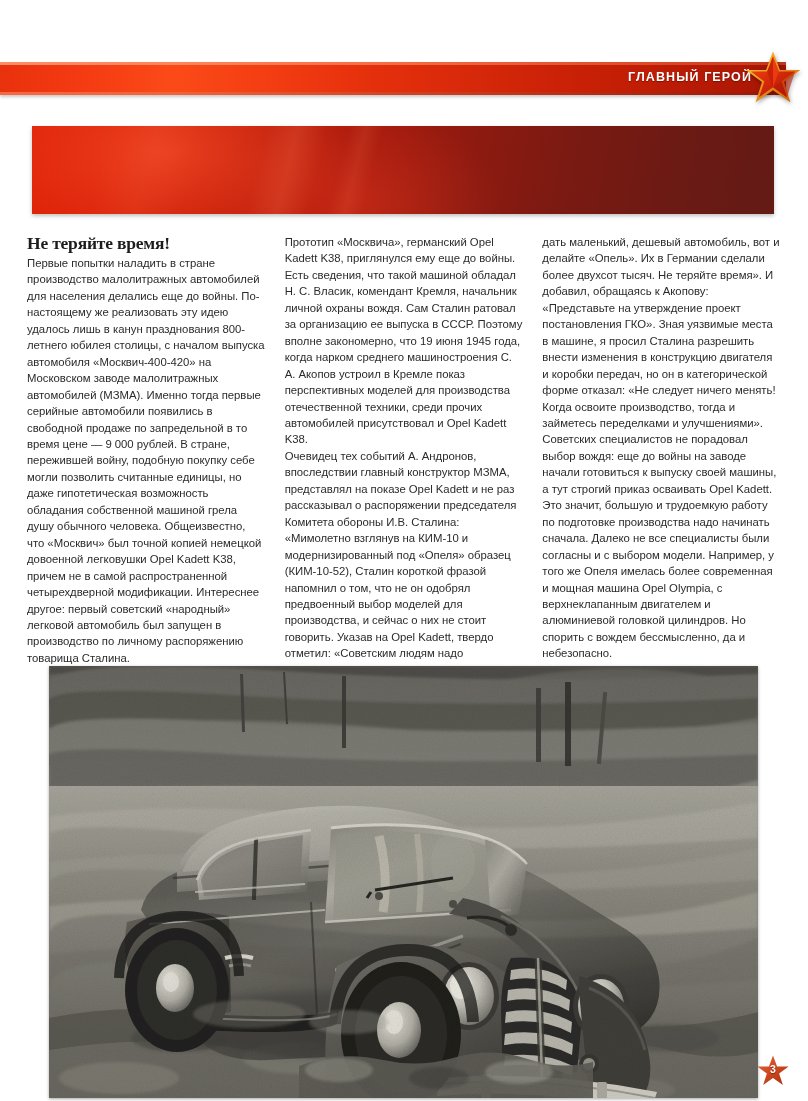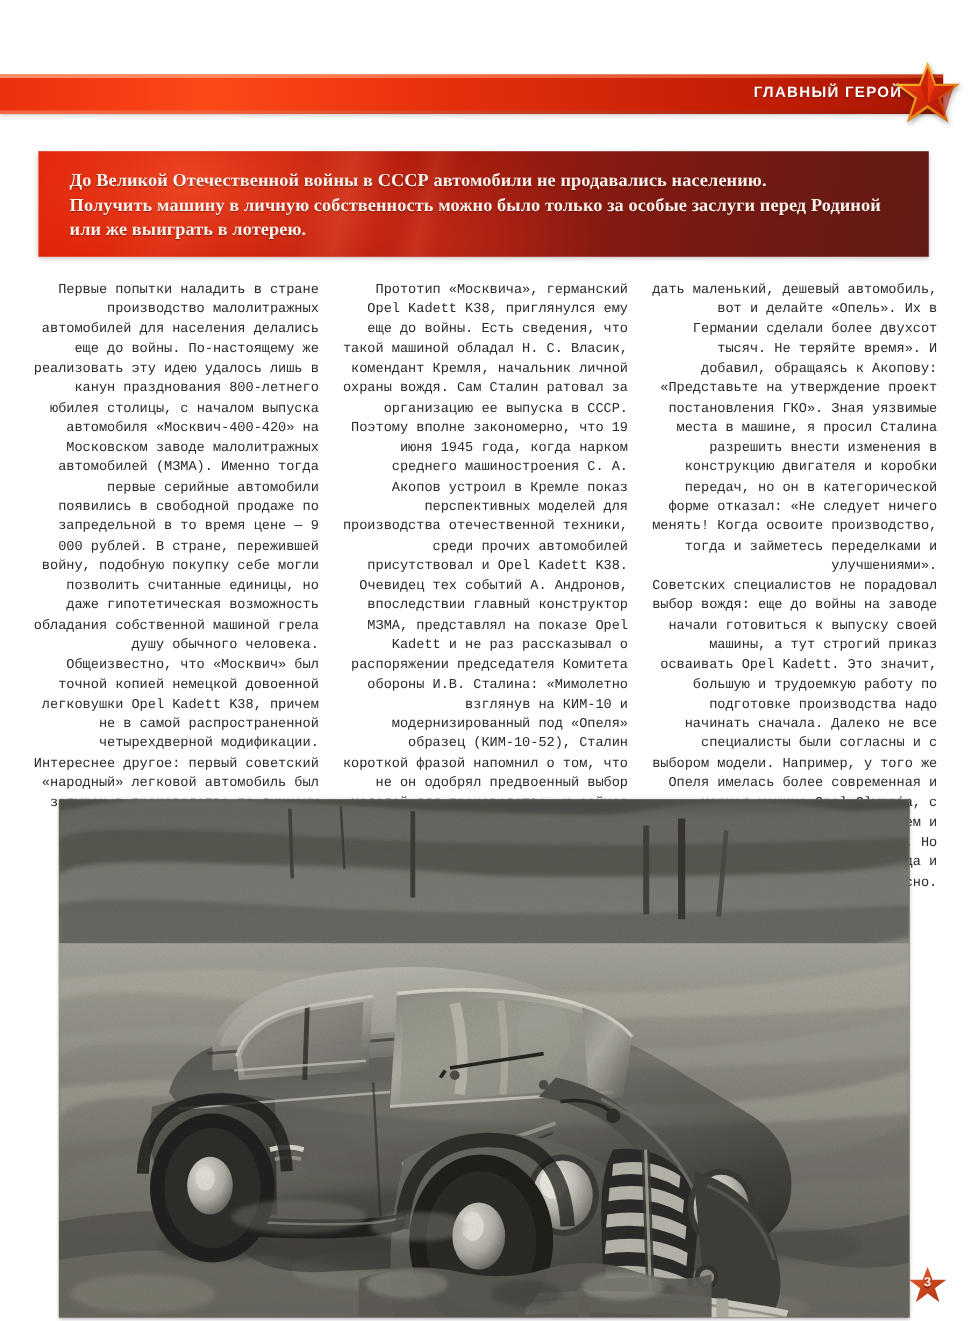--- a/index.html
+++ b/index.html
@@ -139,24 +139,23 @@
     display: flex;
     gap: 19px;
   }
   .col {
     width: 239px;
   }
   .col p {
     margin: 0;
     font-size: 11.35px;
     line-height: 16.45px;
-    text-align: right;
+    text-align: left;
     color: #2b2b2b;
     letter-spacing: -0.02px;
-    font-family: Liberation Mono, monospace;
   }
   .col p + p { margin-top: 0; }
   .article-heading {
     margin: 0 0 2px 0;
     font-family: "Liberation Serif", "DejaVu Serif", serif;
     font-size: 17.5px;
     font-weight: bold;
     line-height: 19px;
     color: #1c1c1c;
     letter-spacing: -0.2px;
@@ -222,28 +221,26 @@
     <polygon points="50,11 60,37 88,37 65,54 74,81 50,64 26,81 35,54 12,37 40,37" fill="url(#hsInner)"></polygon>
     <polygon points="50,11 60,37 50,64" fill="#ee3d14" opacity=".85"></polygon>
     <polygon points="50,11 40,37 50,64" fill="#c21f06" opacity=".8"></polygon>
     <polygon points="88,37 65,54 50,64 74,81" fill="#b51a05" opacity=".55"></polygon>
   </svg>
 
   <div class="quote-banner">
     <div class="streak s3"></div>
     <div class="streak s1"></div>
     <div class="streak s2"></div>
-    <p class="quote-text">До Великой Отечественной войны в СССР автомобили не продавались населению.
-Получить машину в личную собственность можно было только за особые заслуги перед Родиной
-или же выиграть в лотерею.</p>
   </div>
 
   <div class="article">
 
     <div class="col">
+      <h2 class="article-heading">Не теряйте время!</h2>
       <p>Первые попытки наладить в стране производство малолитражных автомобилей для населения делались еще до войны. По-настоящему же реализовать эту идею удалось лишь в канун празднования 800-летнего юбилея столицы, с началом выпуска автомобиля «Москвич-400-420» на Московском заводе малолитражных автомобилей (МЗМА). Именно тогда первые серийные автомобили появились в свободной продаже по запредельной в то время цене — 9 000 рублей. В стране, пережившей войну, подобную покупку себе могли позволить считанные единицы, но даже гипотетическая возможность обладания собственной машиной грела душу обычного человека. Общеизвестно, что «Москвич» был точной копией немецкой довоенной легковушки Opel Kadett K38, причем не в самой распространенной четырехдверной модификации. Интереснее другое: первый советский «народный» легковой автомобиль был запущен в производство по личному распоряжению товарища Сталина.</p>
     </div>
 
     <div class="col">
       <p>Прототип «Москвича», германский Opel Kadett K38, приглянулся ему еще до войны. Есть сведения, что такой машиной обладал Н. С. Власик, комендант Кремля, начальник личной охраны вождя. Сам Сталин ратовал за организацию ее выпуска в СССР. Поэтому вполне закономерно, что 19 июня 1945 года, когда нарком среднего машиностроения С. А. Акопов устроил в Кремле показ перспективных моделей для производства отечественной техники, среди прочих автомобилей присутствовал и Opel Kadett K38.</p>
       <p>Очевидец тех событий А. Андронов, впоследствии главный конструктор МЗМА, представлял на показе Opel Kadett и не раз рассказывал о распоряжении председателя Комитета обороны И.В. Сталина: «Мимолетно взглянув на КИМ-10 и модернизированный под «Опеля» образец (КИМ-10-52), Сталин короткой фразой напомнил о том, что не он одобрял предвоенный выбор моделей для производства, и сейчас о них не стоит говорить. Указав на Opel Kadett, твердо отметил: «Советским людям надо</p>
     </div>
 
     <div class="col">
       <p>дать маленький, дешевый автомобиль, вот и делайте «Опель». Их в Германии сделали более двухсот тысяч. Не теряйте время». И добавил, обращаясь к Акопову: «Представьте на утверждение проект постановления ГКО». Зная уязвимые места в машине, я просил Сталина разрешить внести изменения в конструкцию двигателя и коробки передач, но он в категорической форме отказал: «Не следует ничего менять! Когда освоите производство, тогда и займетесь переделками и улучшениями».</p>

